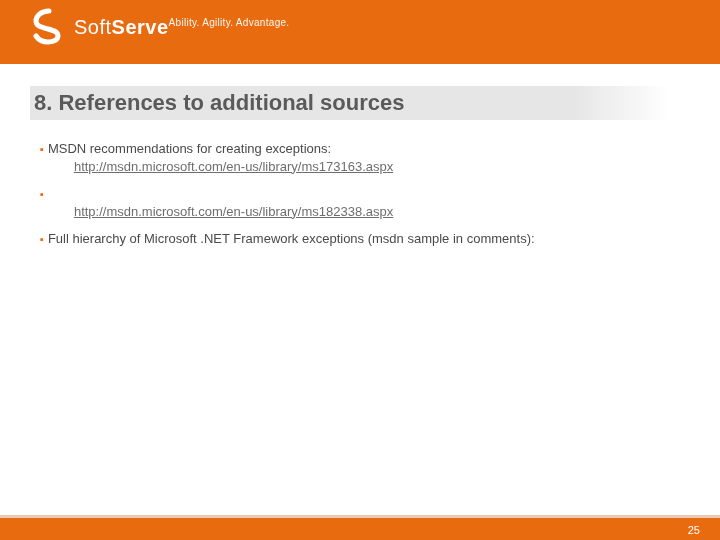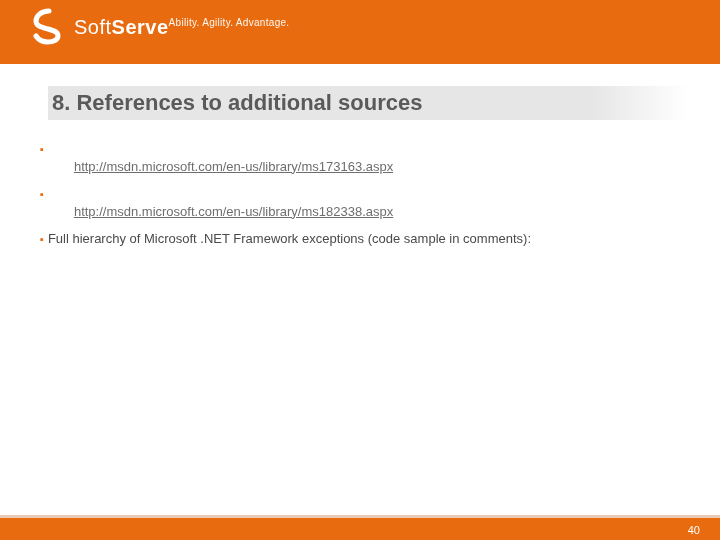--- a/index.html
+++ b/index.html
@@ -6,21 +6,21 @@
   html, body { width: 720px; height: 540px; font-family: Verdana, Geneva, sans-serif; background: #fff; overflow: hidden; }
   .slide { width: 720px; height: 540px; position: relative; background: #fff; }
   .top-band { position: absolute; top: 0; left: 0; right: 0; height: 64px; background: #e96b10; }
   .logo { position: absolute; top: 8px; left: 30px; display: flex; align-items: center; color: #fff; }
   .logo-mark { width: 38px; height: 38px; position: relative; margin-right: 6px; }
   .logo-mark svg { width: 38px; height: 38px; display: block; }
   .logo-text { display: flex; }
   .logo-name { font-size: 20px; font-weight: bold; letter-spacing: 0.5px; line-height: 1; }
   .logo-name .soft { font-weight: 300; }
   .logo-tag { font-size: 10px; letter-spacing: 0.3px; margin-top: 0; opacity: 0.95; }
-  .heading-wrap { position: absolute; top: 86px; left: 48px; right: 30px; }
+  .heading-wrap { position: absolute; top: 86px; left: 30px; right: 30px; }
   .heading { font-size: 22px; font-weight: bold; color: #5a5a5a; background: linear-gradient(to right, #e6e6e6 0%, #e6e6e6 85%, rgba(230,230,230,0) 100%); padding: 4px 10px 4px 4px; display: inline-block; width: 640px; }
   .content { position: absolute; top: 140px; left: 40px; right: 40px; color: #4a4a4a; font-size: 13px; line-height: 1.35; }
   .bullet-item { display: flex; margin-bottom: 10px; }
   .bullet-mark { color: #e96b10; font-weight: bold; margin-right: 4px; flex: 0 0 auto; line-height: 1.35; font-size: 11px; padding-top: 2px; }
   .bullet-body { flex: 1 1 auto; }
   .bullet-link { color: #6e6e6e; text-decoration: underline; word-break: break-all; padding-left: 26px; }
   .bottom-band { position: absolute; bottom: 0; left: 0; right: 0; height: 22px; background: #e96b10; }
   .bottom-thin { position: absolute; bottom: 22px; left: 0; right: 0; height: 3px; background: #b94f07; opacity: 0.3; }
   .page-num { position: absolute; right: 20px; bottom: 4px; color: #fff; font-size: 11px; }
 </style>
@@ -47,40 +47,40 @@
 
   <div class="heading-wrap">
     <div class="heading">8. References to additional sources</div>
   </div>
 
   <div class="content">
 
     <div class="bullet-item">
       <div class="bullet-mark">▪</div>
       <div class="bullet-body">
-        <br>
+        <span>MSDN recommendations for creating exceptions:</span><br>
         <a class="bullet-link">http://msdn.microsoft.com/en-us/library/ms173163.aspx</a>
       </div>
     </div>
 
     <div class="bullet-item">
       <div class="bullet-mark">▪</div>
       <div class="bullet-body">
         <br>
         <a class="bullet-link">http://msdn.microsoft.com/en-us/library/ms182338.aspx</a>
       </div>
     </div>
 
     <div class="bullet-item">
       <div class="bullet-mark">▪</div>
       <div class="bullet-body">
-        <span>Full hierarchy of Microsoft .NET Framework exceptions (code sample in comments):</span><br>
+        <span>Full hierarchy of Microsoft .NET Framework exceptions (msdn sample in comments):</span><br>
       </div>
     </div>
 
   </div>
 
   <div class="bottom-thin"></div>
   <div class="bottom-band">
-    <div class="page-num">40</div>
+    <div class="page-num">25</div>
   </div>
 
 </div>
 
 </body></html>

